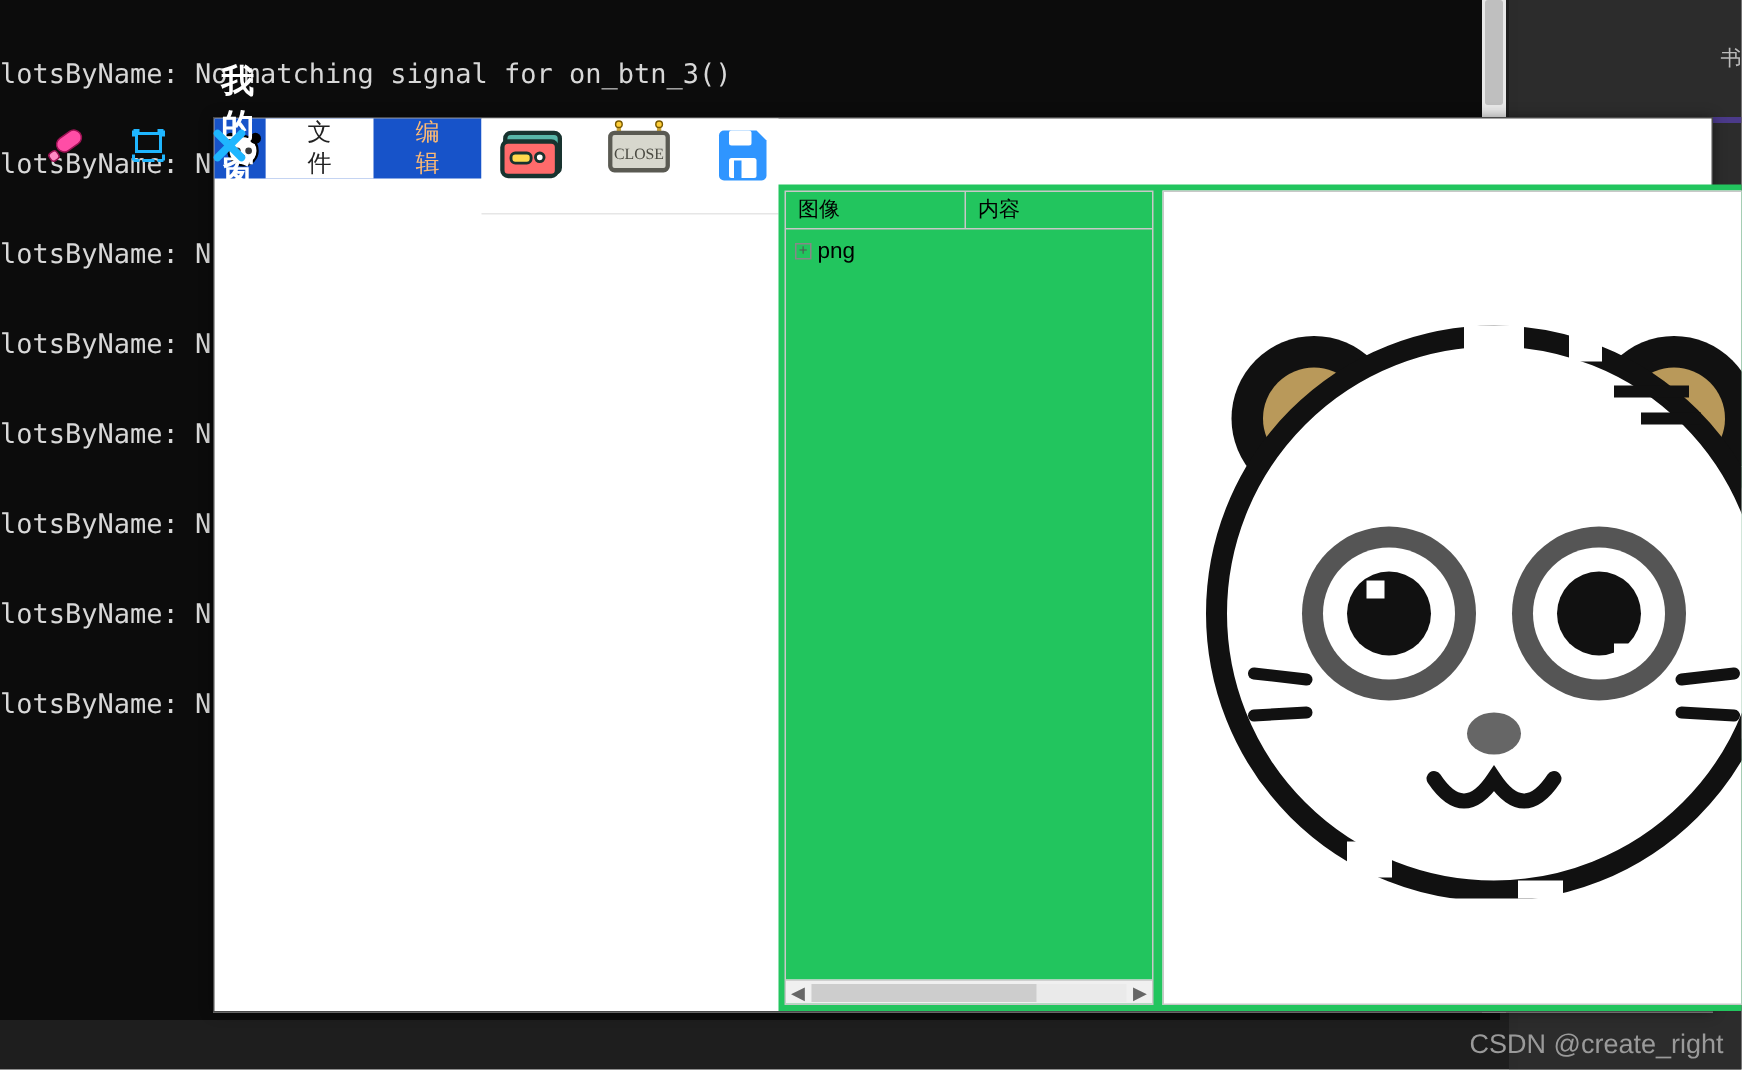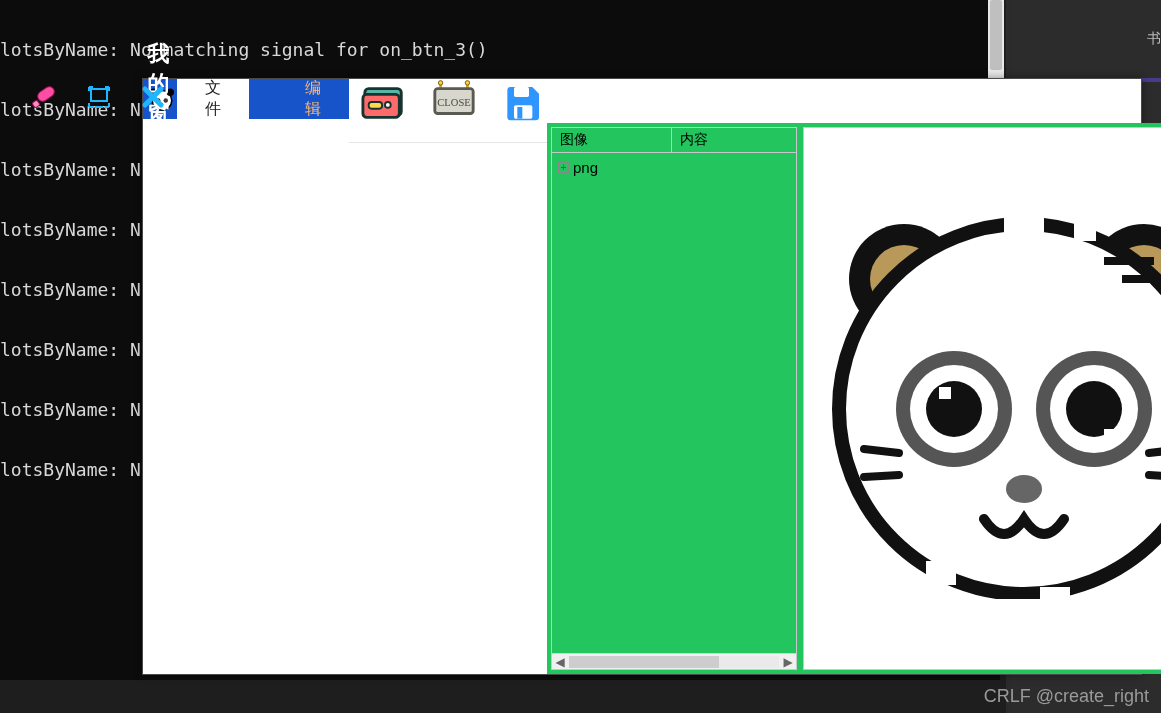--- a/index.html
+++ b/index.html
@@ -45,21 +45,21 @@
   position:relative;
 }
 .titlebar .app-icon { width:30px; height:30px; margin-left:4px; }
 .titlebar .wtitle {
   position:absolute; left:50%; transform:translateX(-50%);
   color:#fff; font-size:22px; font-weight:600; letter-spacing:3px;
 }
 .titlebar .winbtns { position:absolute; right:10px; top:4px; display:flex; gap:26px; }
 .titlebar .wbtn { width:28px; height:28px; display:flex; align-items:center; justify-content:center; cursor:pointer; }
 
-.menubar { height:40px; background:#1753c9; display:flex;gap:28px; }
+.menubar { height:40px; background:#1753c9; display:flex; }
 .menubar .mitem {
   padding:0 28px; height:100%; display:flex; align-items:center;
   font-size:16px; color:#fdba74; cursor:pointer;
 }
 .menubar .mitem.active { background:#fff; color:#222; }
 
 .toolbar { height:64px; background:#fff; display:flex; gap:24px; padding-left:12px; border-bottom:1px solid #e6e6e6;}
 .toolbar .tbtn { width:46px; height:46px; display:flex; align-items:center; justify-content:center; cursor:pointer;}
 
 .content { flex:1; display:flex; gap:6px; padding:4px 4px 4px 4px; background:#22c55e;margin-top:44px; }
@@ -234,13 +234,13 @@
 
         <line x1="60" y1="250" x2="95" y2="254" stroke="#111" stroke-width="8" stroke-linecap="round"></line>
         <line x1="60" y1="278" x2="95" y2="276" stroke="#111" stroke-width="8" stroke-linecap="round"></line>
         <line x1="345" y1="254" x2="380" y2="250" stroke="#111" stroke-width="8" stroke-linecap="round"></line>
         <line x1="345" y1="276" x2="380" y2="278" stroke="#111" stroke-width="8" stroke-linecap="round"></line>
       </svg>
     </div>
   </div>
 </div>
 
-<div class="watermark">CRLF @create_right</div>
+<div class="watermark">CSDN @create_right</div>
 
 </body></html>

